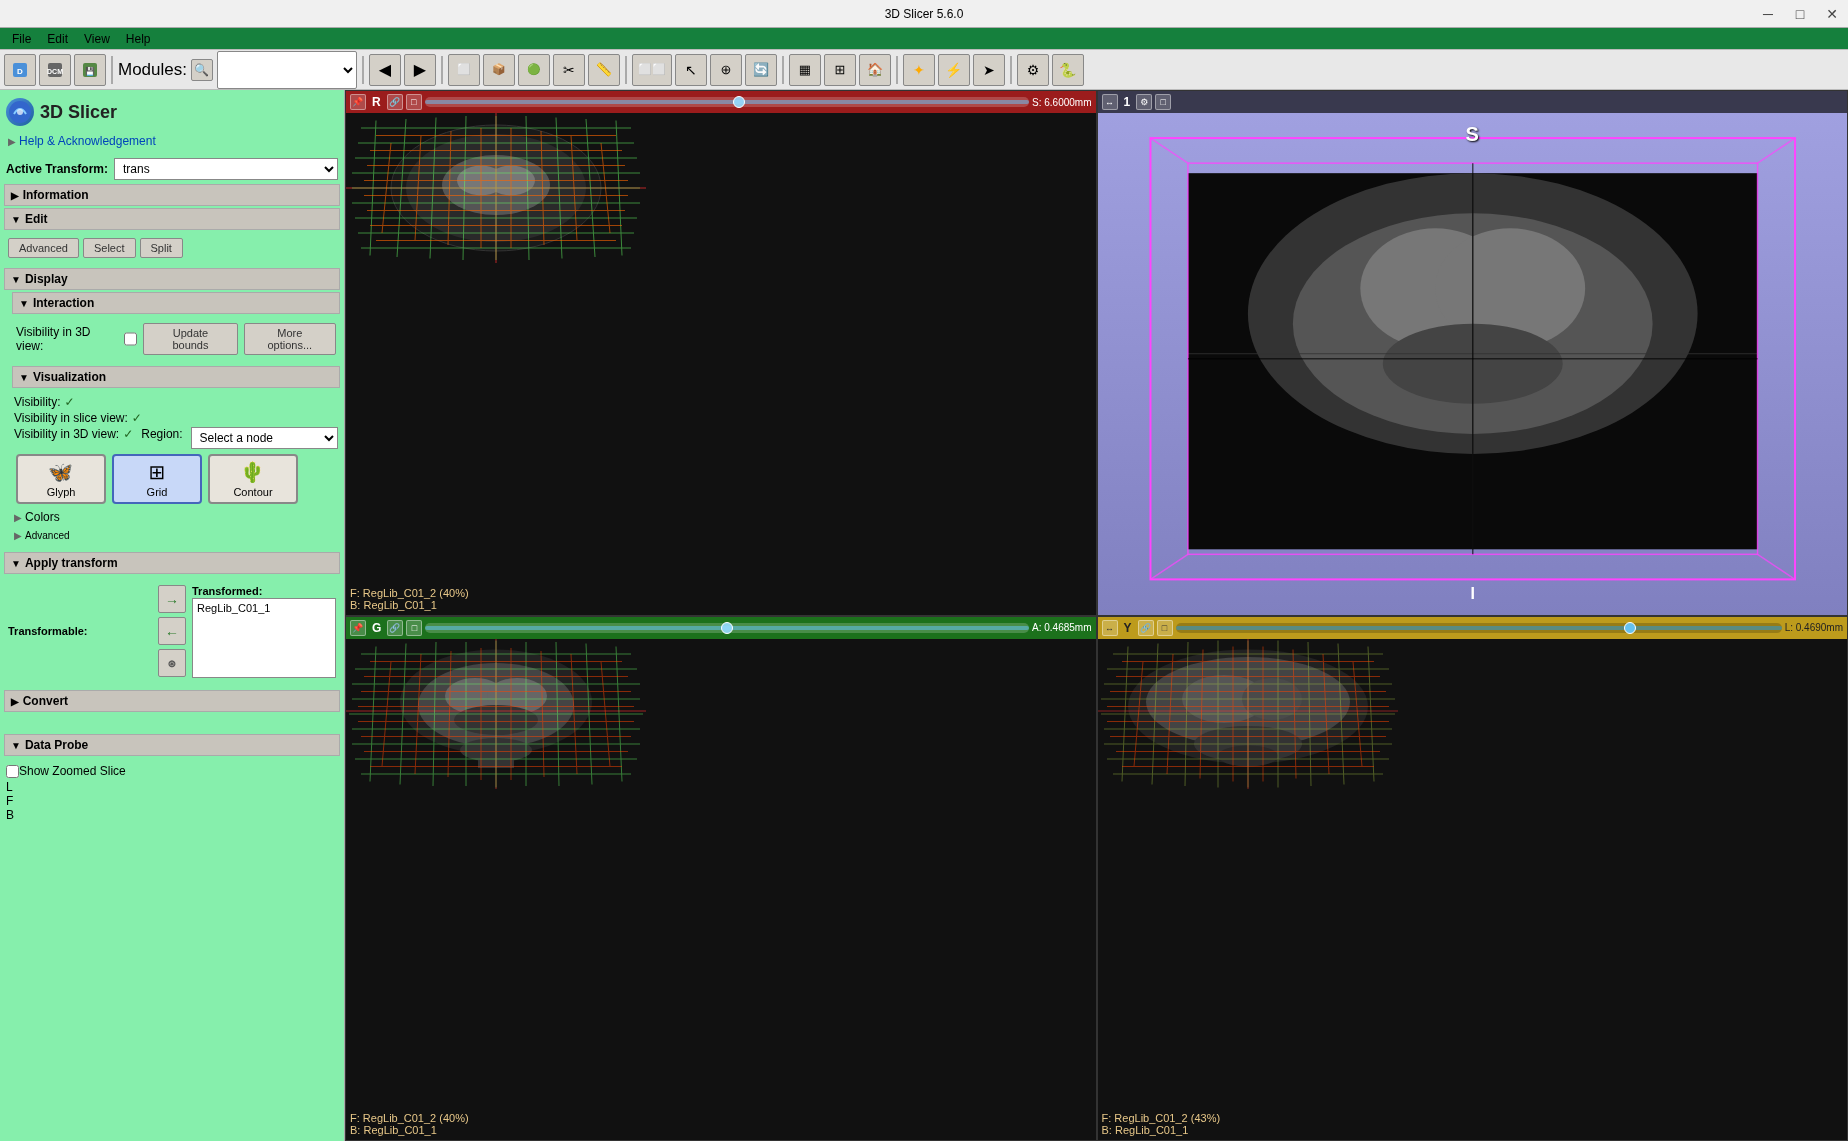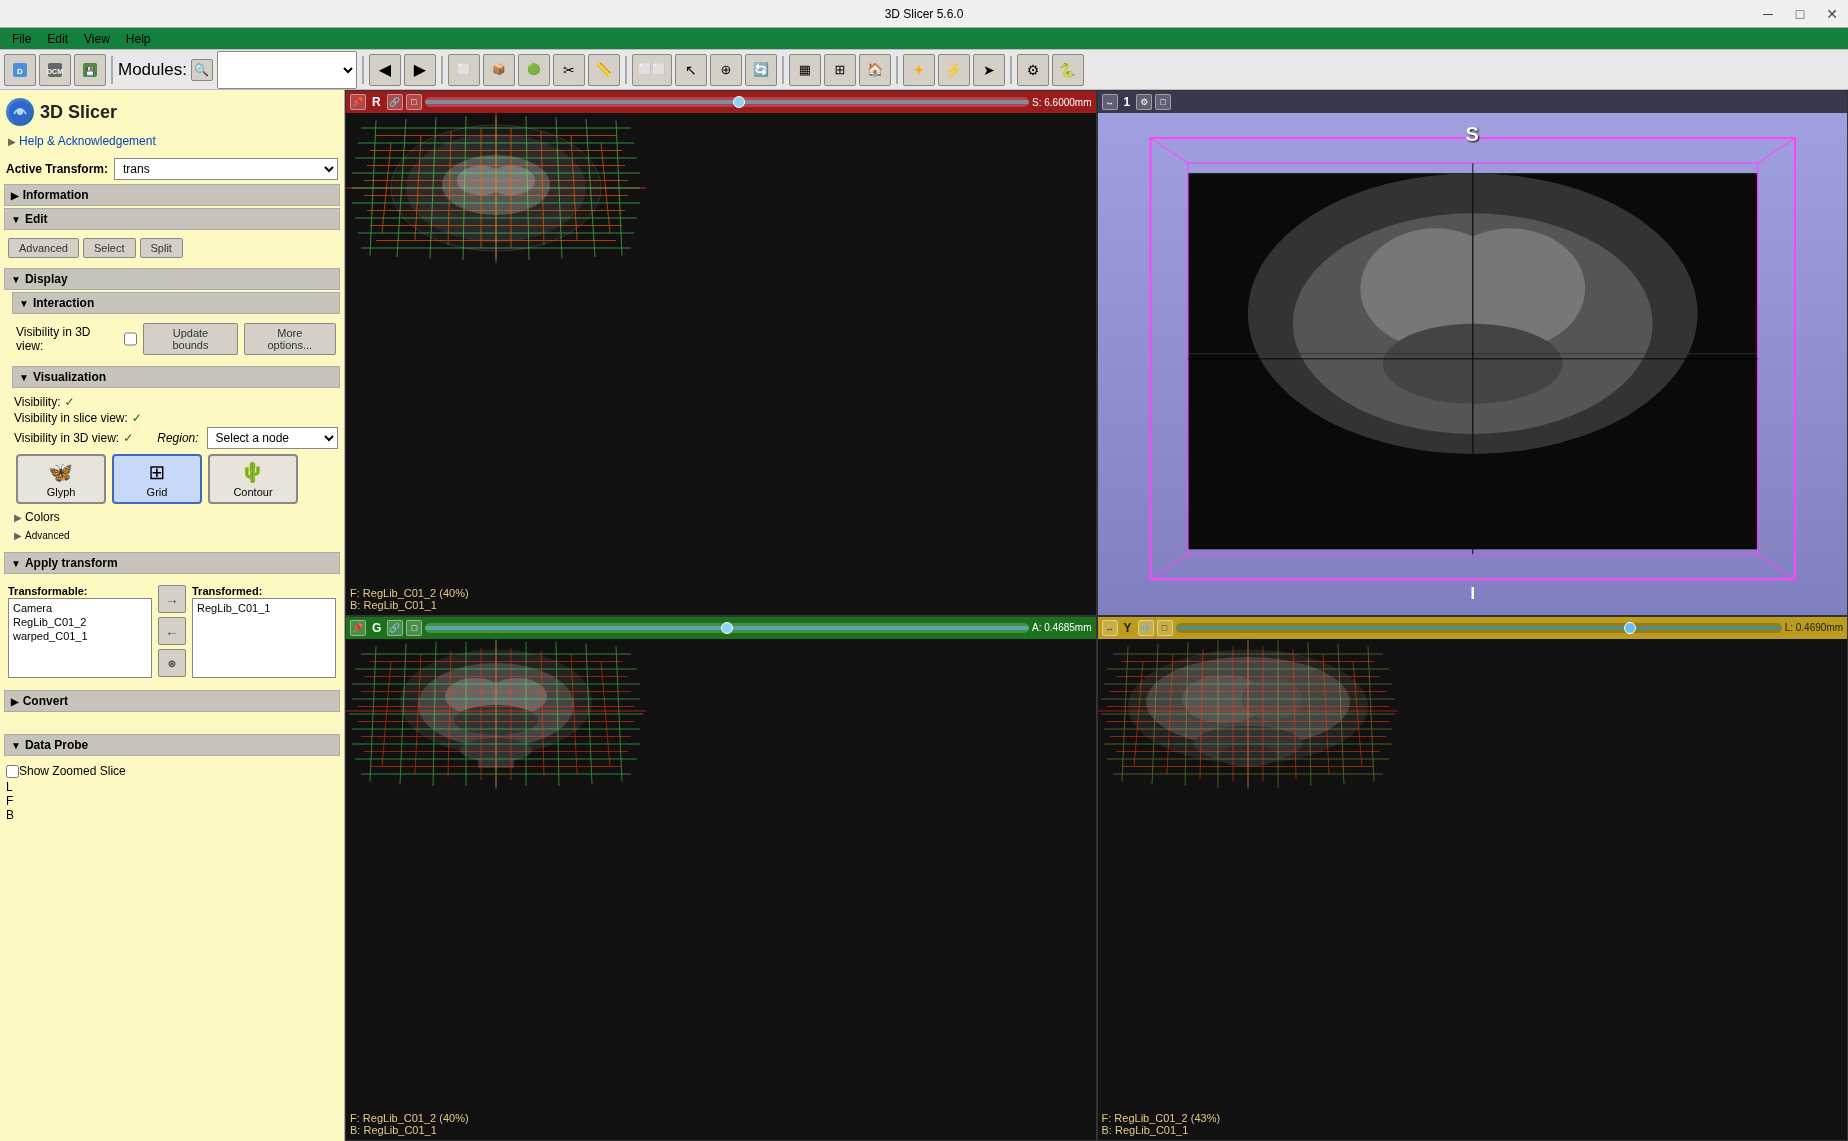--- a/index.html
+++ b/index.html
@@ -91,21 +91,21 @@
     
     #main {
       display: flex;
       height: calc(1141px - 90px);
     }
 
     
     #left-panel {
       width: 345px;
       min-width: 345px;
-      background: #fef9c3;
+      background: #86efac;
       border-right: 1px solid #aaa;
       overflow-y: auto;
       padding: 4px;
     }
 
     
     .slicer-header {
       display: flex;
       align-items: center;
       padding: 4px 2px 6px 2px;
@@ -385,21 +385,20 @@
     }
 
     
     .collapsed-arrow { display: inline-block; }
 
     
     .list-header { font-size: 11px; font-weight: bold; padding: 1px 0; }
 
     .visibility-row {
       display: flex;
-      align-items: center;
       gap: 4px;
       padding: 1px 0;
     }
     .vis-label { font-size: 12px; }
     .vis-check { font-size: 12px; color: #226622; }
   </style>
 </head>
 <body>
 
 <div id="titlebar">
@@ -550,21 +549,21 @@
         <span class="vis-label">Visibility:</span>
         <span class="vis-check">✓</span>
       </div>
       <div class="visibility-row">
         <span class="vis-label">Visibility in slice view:</span>
         <span class="vis-check">✓</span>
       </div>
       <div class="visibility-row">
         <span class="vis-label">Visibility in 3D view:</span>
         <span class="vis-check">✓</span>
-        <span style="margin-left:20px;font-size:12px;font-style:italic;">Region:</span>
+        <span style="margin-left:4px;font-size:12px;">Region:</span>
         <select class="region-select" style="margin-left:4px;width:120px;">
           <option>Select a node</option>
         </select>
       </div>
 
       <div class="viz-buttons">
         <div class="viz-btn">
           <span class="viz-icon">🦋</span>
           <span>Glyph</span>
         </div>
@@ -589,25 +588,20 @@
     </div>
 
     <div class="section-header">
       <span class="arrow">▼</span>
       <span>Apply transform</span>
     </div>
     <div class="section-content">
       <div class="transform-lists">
         <div class="transform-list-col">
           <div class="list-header">Transformable:</div>
-          <div class="transform-list">
-            <div class="transform-list-item">Camera</div>
-            <div class="transform-list-item">RegLib_C01_2</div>
-            <div class="transform-list-item">warped_C01_1</div>
-          </div>
         </div>
         <div class="transform-arrows">
           <div class="arrow-btn" style="color:#2a7a2a;">→</div>
           <div class="arrow-btn" style="color:#2a7a2a;">←</div>
           <div class="arrow-btn" style="font-size:10px; color:#555;">⊛</div>
         </div>
         <div class="transform-list-col">
           <div class="list-header">Transformed:</div>
           <div class="transform-list">
             <div class="transform-list-item">RegLib_C01_1</div>

